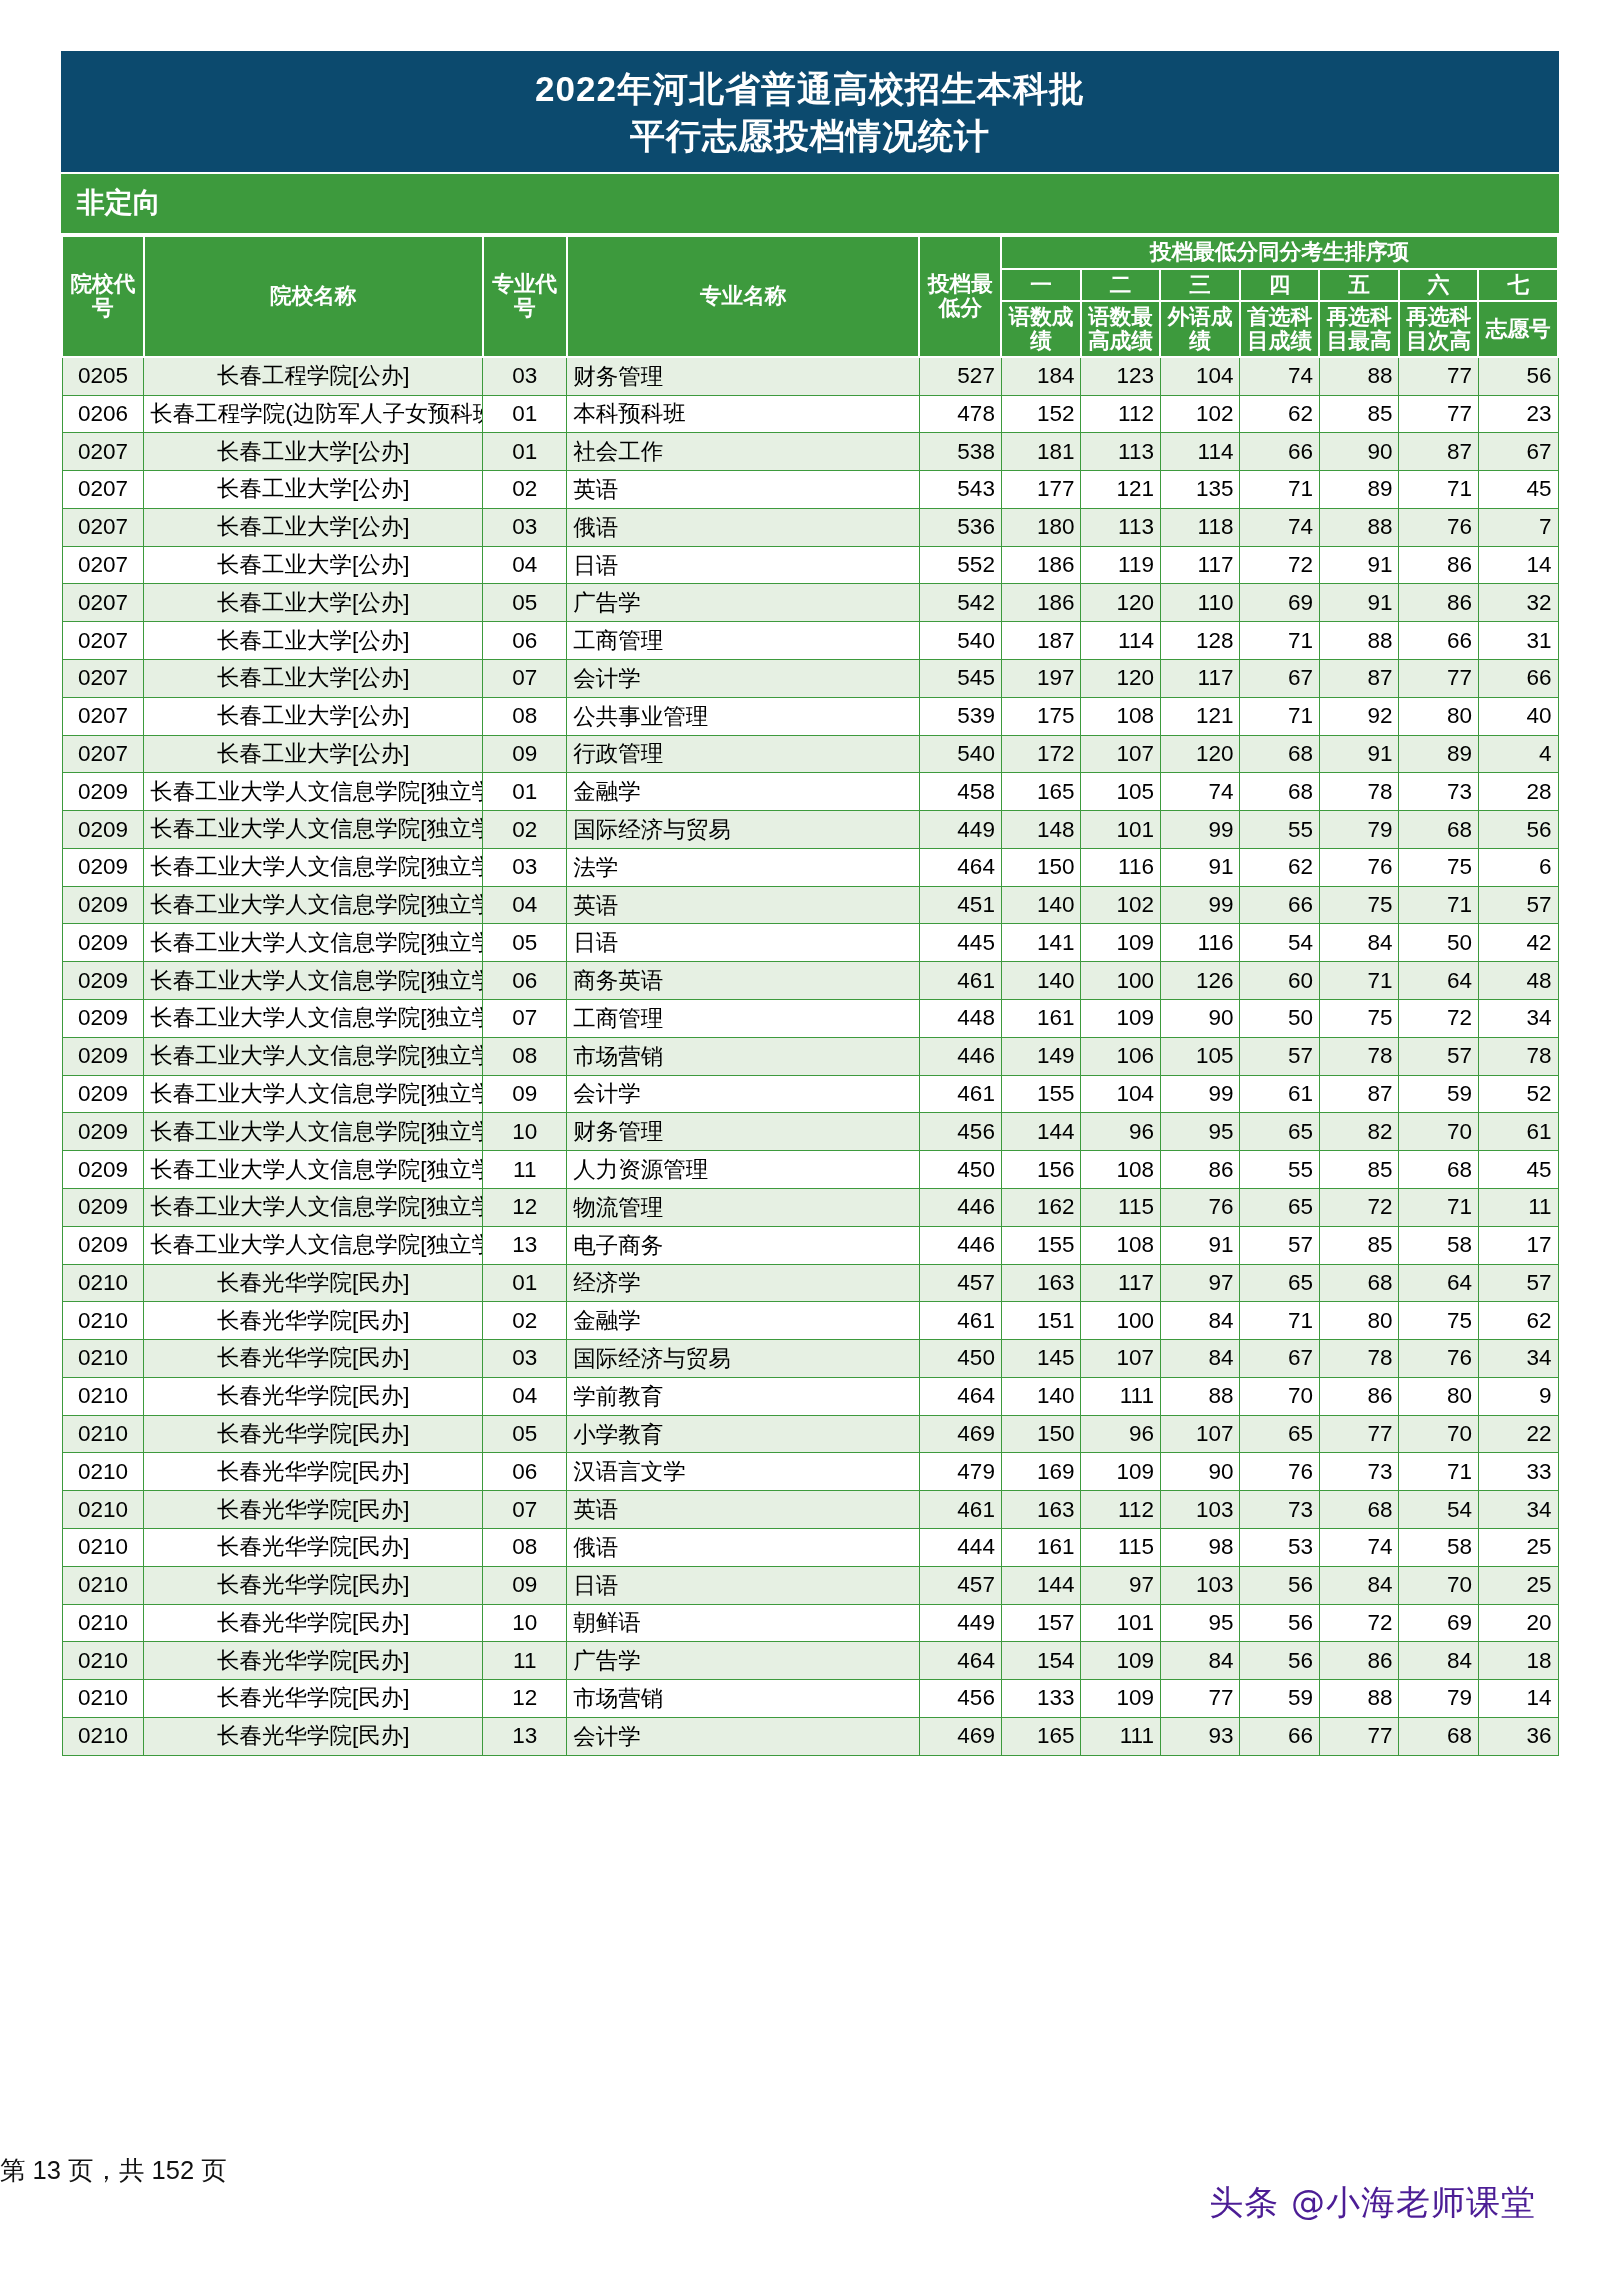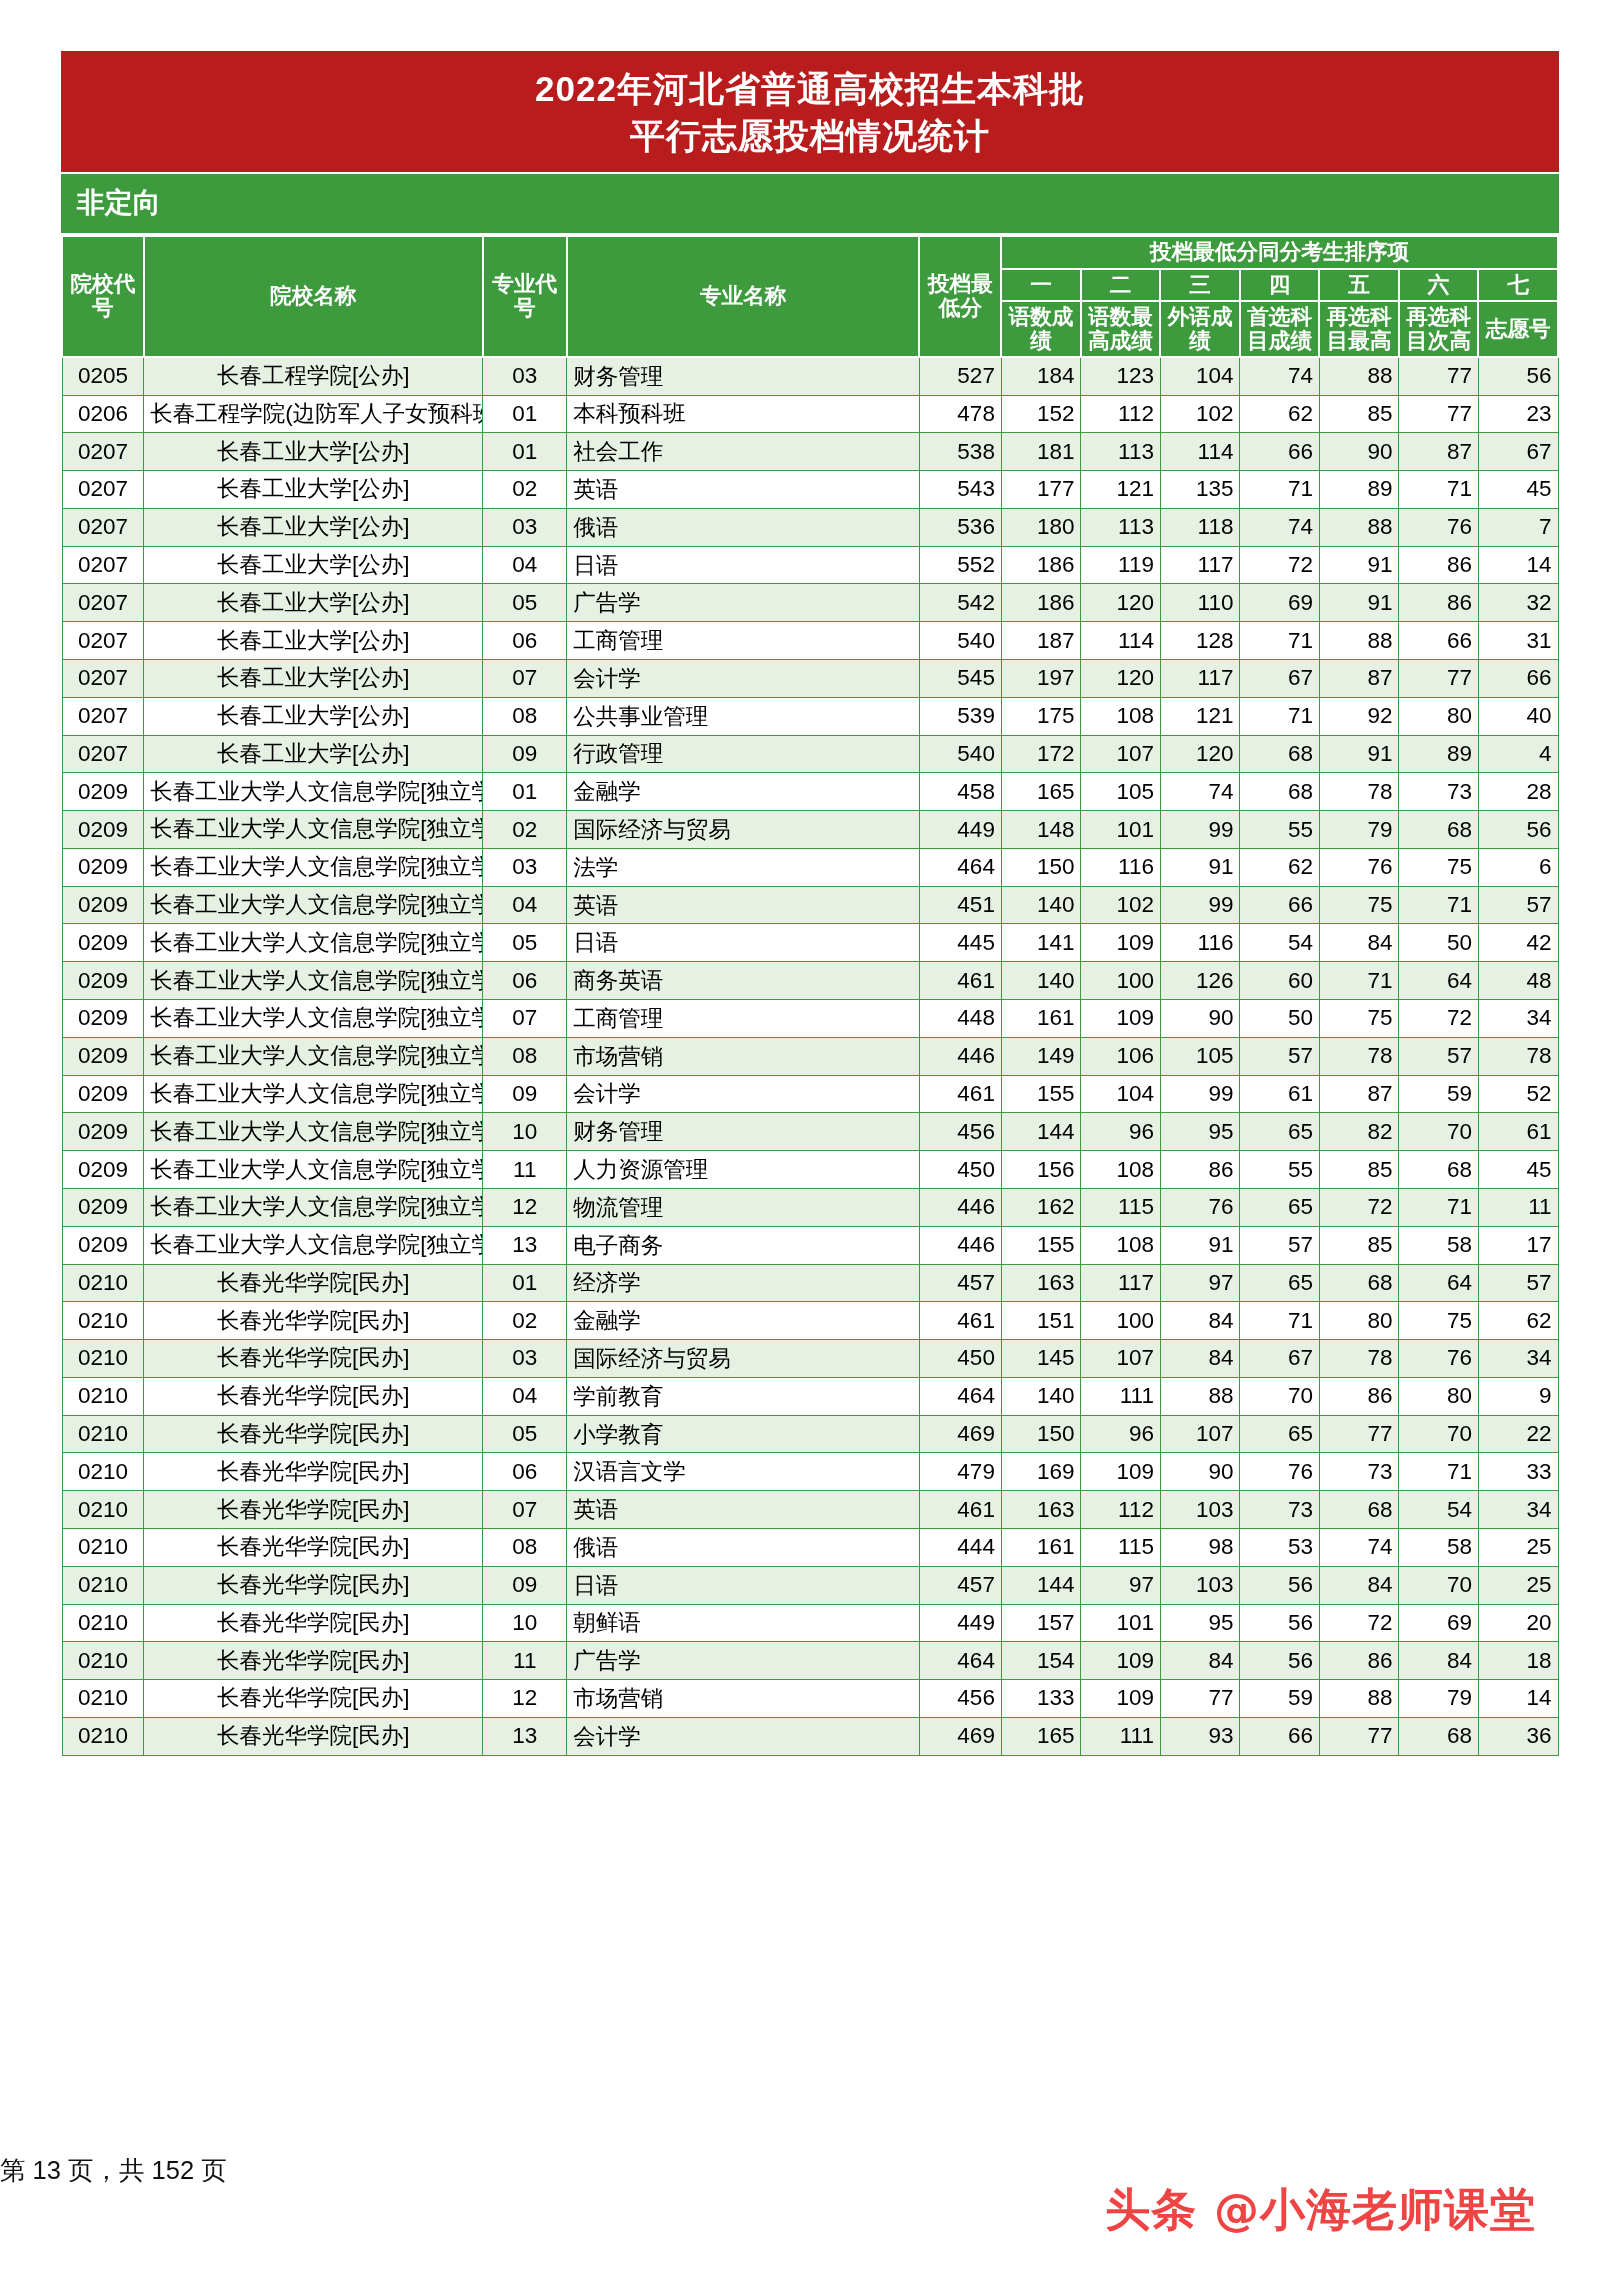--- a/index.html
+++ b/index.html
@@ -17,21 +17,21 @@
   }
   .page {
     width: 1620px;
     height: 2292px;
     padding: 51px 61px 0 61px;
     position: relative;
   }
 
   
   .title-block {
-    background: #b91c1c;
+    background: #0c4a6e;
     color: #ffffff;
     text-align: center;
     padding: 13.7px 0 11.8px 0;
     border-bottom: 2.9px solid #ffffff;
   }
   .title-line {
     font-size: 35px;
     font-weight: bold;
     line-height: 1.36;
     letter-spacing: 1px;
@@ -122,23 +122,23 @@
     position: absolute;
     left: 0; right: 0;
     top: 0;
     font-size: 25.5px;
     color: #111;
   }
   .watermark {
     position: absolute;
     right: 84px;
     top: 27.4px;
-    font-size: 45px;
-    font-weight: bold;
-    color: #ef4444;
+    font-size: 34px;
+    font-weight: normal;
+    color: #4c1d95;
     letter-spacing: 1px;
     font-family: "DejaVu Sans", sans-serif;
   }
 </style>
 </head>
 <body>
 
 <div class="page">
 
   <div class="title-block">

